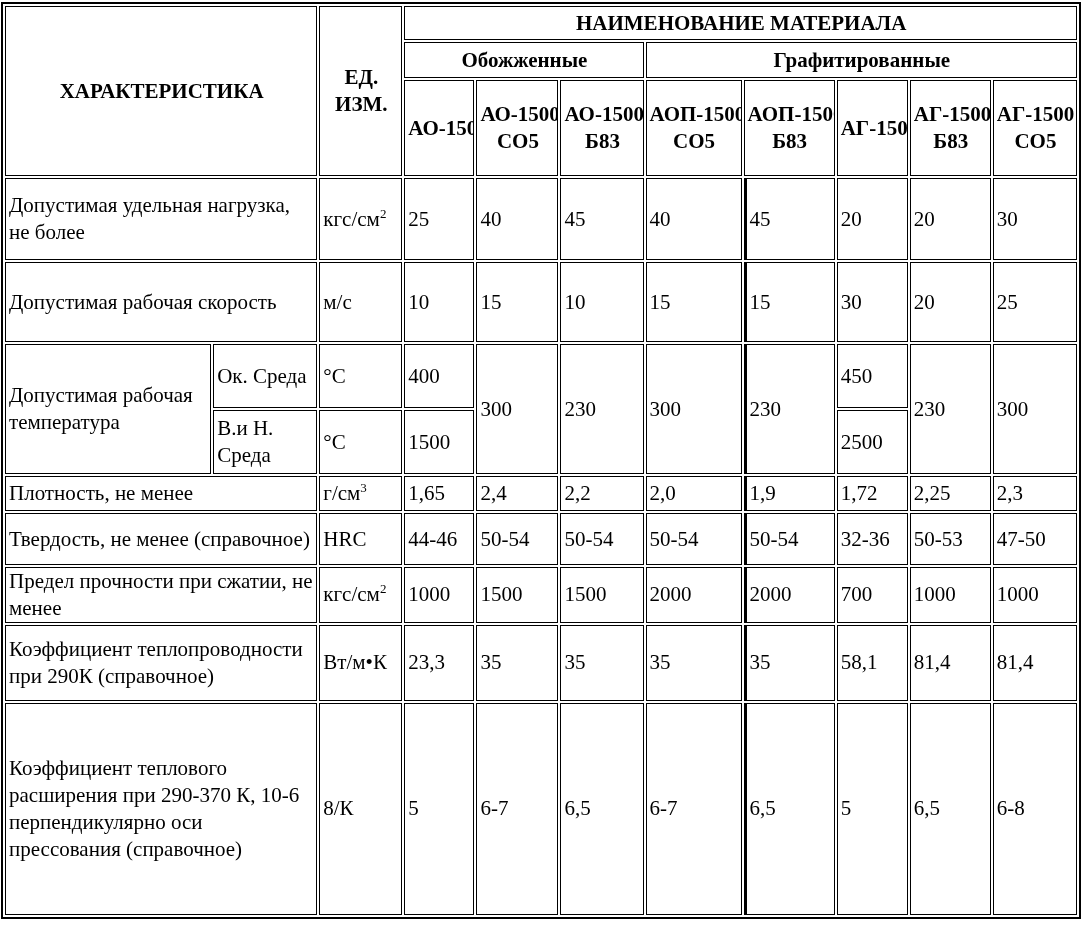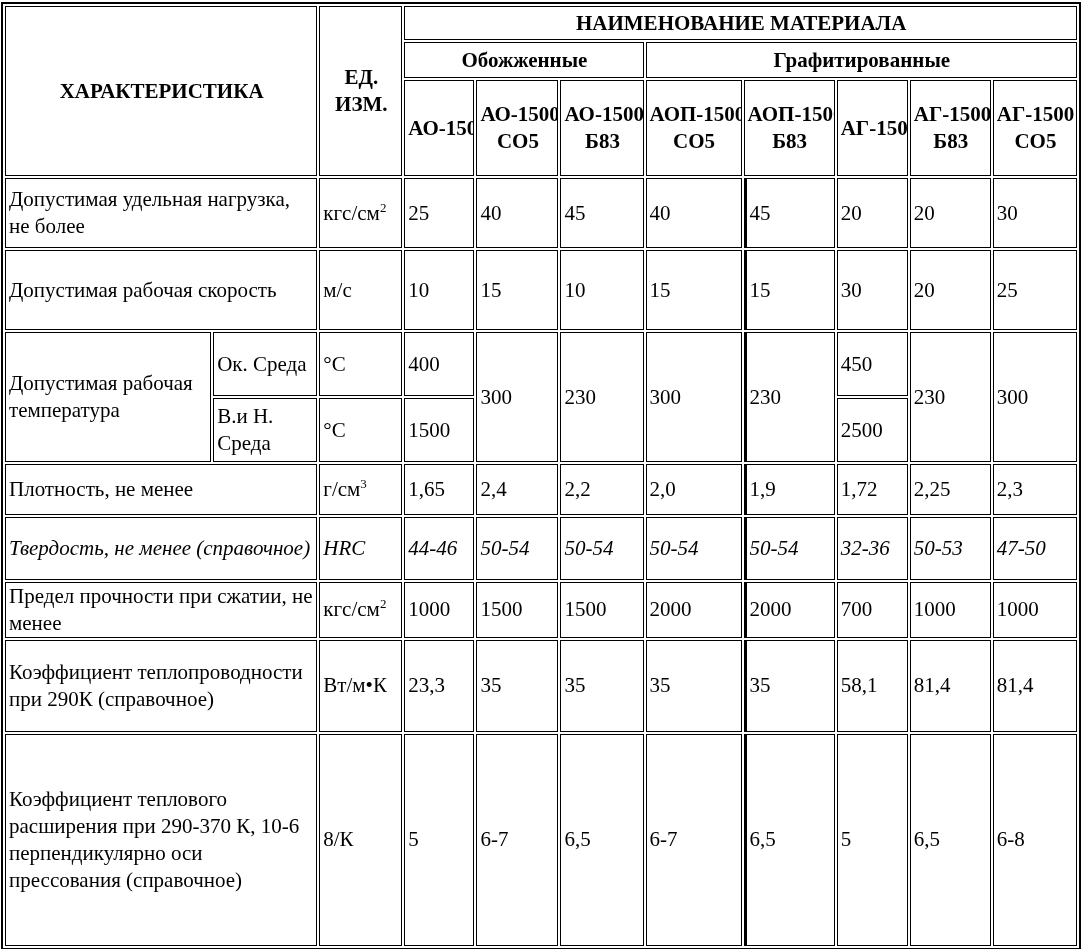--- a/index.html
+++ b/index.html
@@ -37,28 +37,28 @@
   th { font-weight: bold; text-align: center; }
   sup {
     font-size: 0.62em;
     line-height: 0;
   }
   .nowrap { white-space: nowrap; }
   .tl { border-left: 3px solid #000000; }  
   tr.h1  { height: 34px; }
   tr.h2  { height: 36px; }
   tr.h3  { height: 96px; }
-  tr.r1  { height: 70px; }
+  tr.r1  { height: 82px; }
   tr.r2  { height: 80px; }
   tr.r3a { height: 64px; margin-left: 8px; }
   tr.r3b { height: 64px; }
-  tr.r4  { height: 51px; }
-  tr.r5  { height: 63px; font-style: italic; }
+  tr.r4  { height: 35px; }
+  tr.r5  { height: 52px; }
   tr.r6  { height: 51px; }
-  tr.r7  { height: 92px; }
+  tr.r7  { height: 76px; }
   tr.r8  { height: 212px; }
 </style>
 </head>
 <body>
 
 <table class="spec">
   <colgroup>
     <col style="width:206px">
       <col style="width:104px">
       <col style="width:83px">

